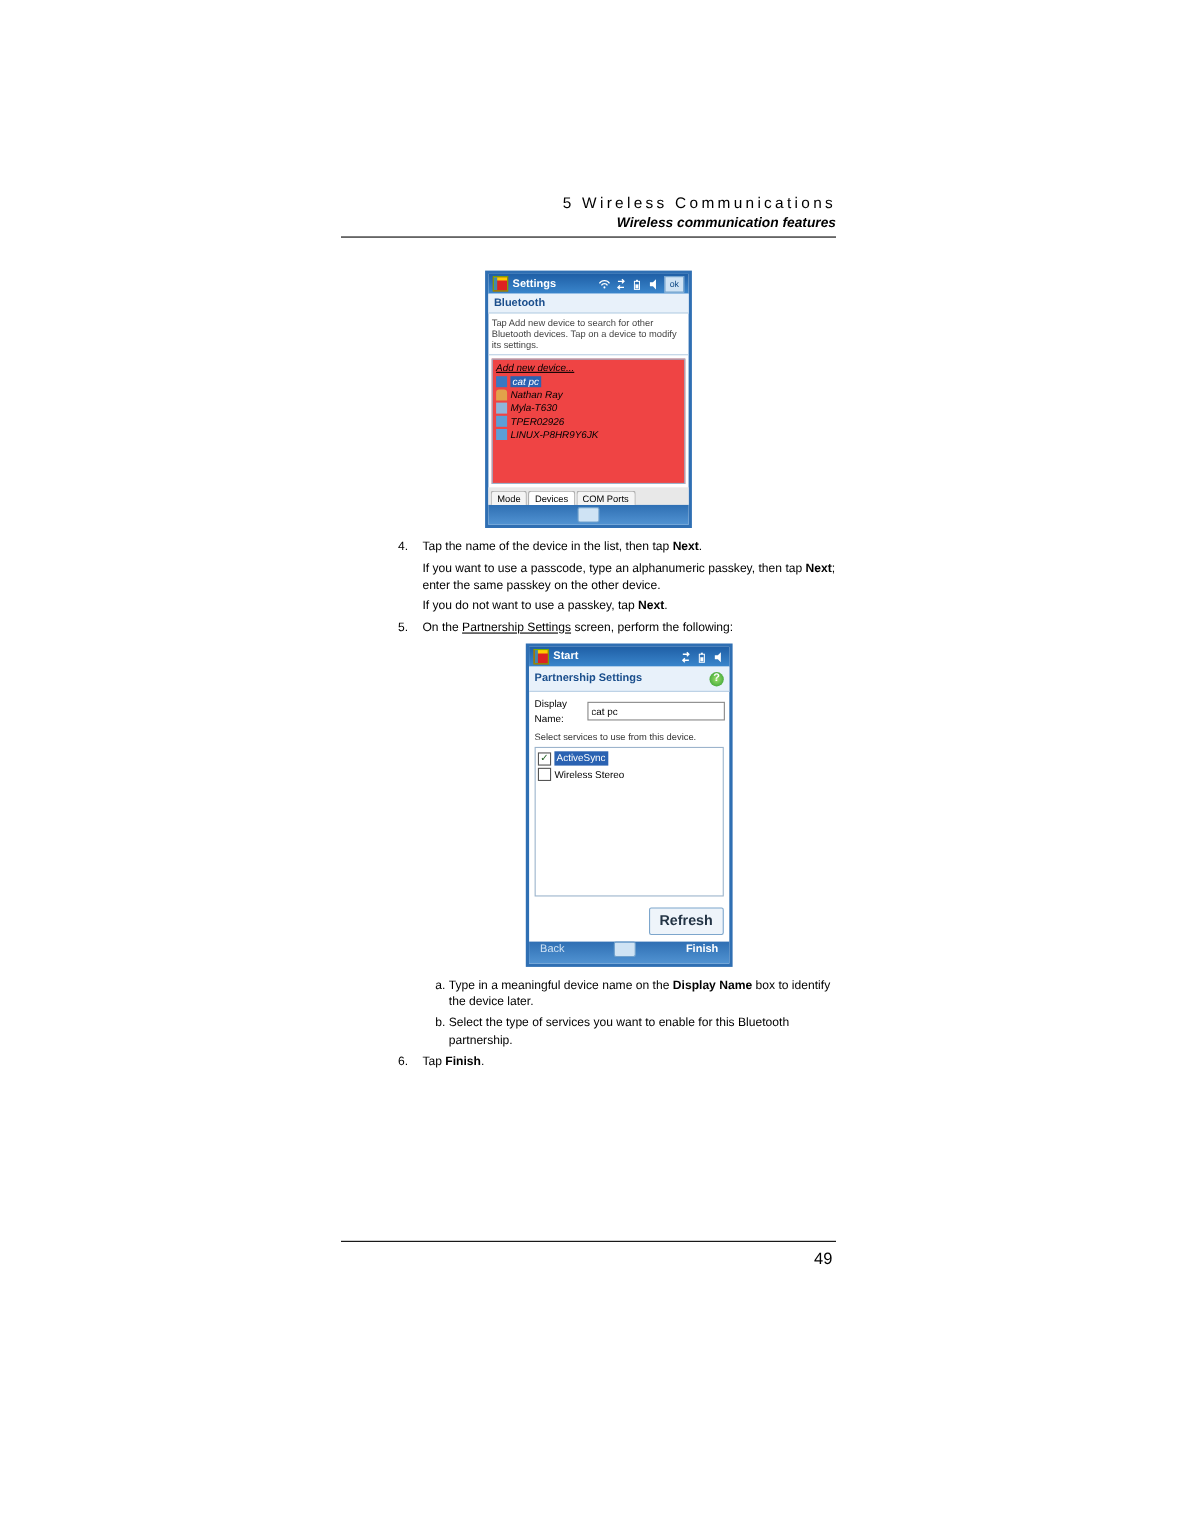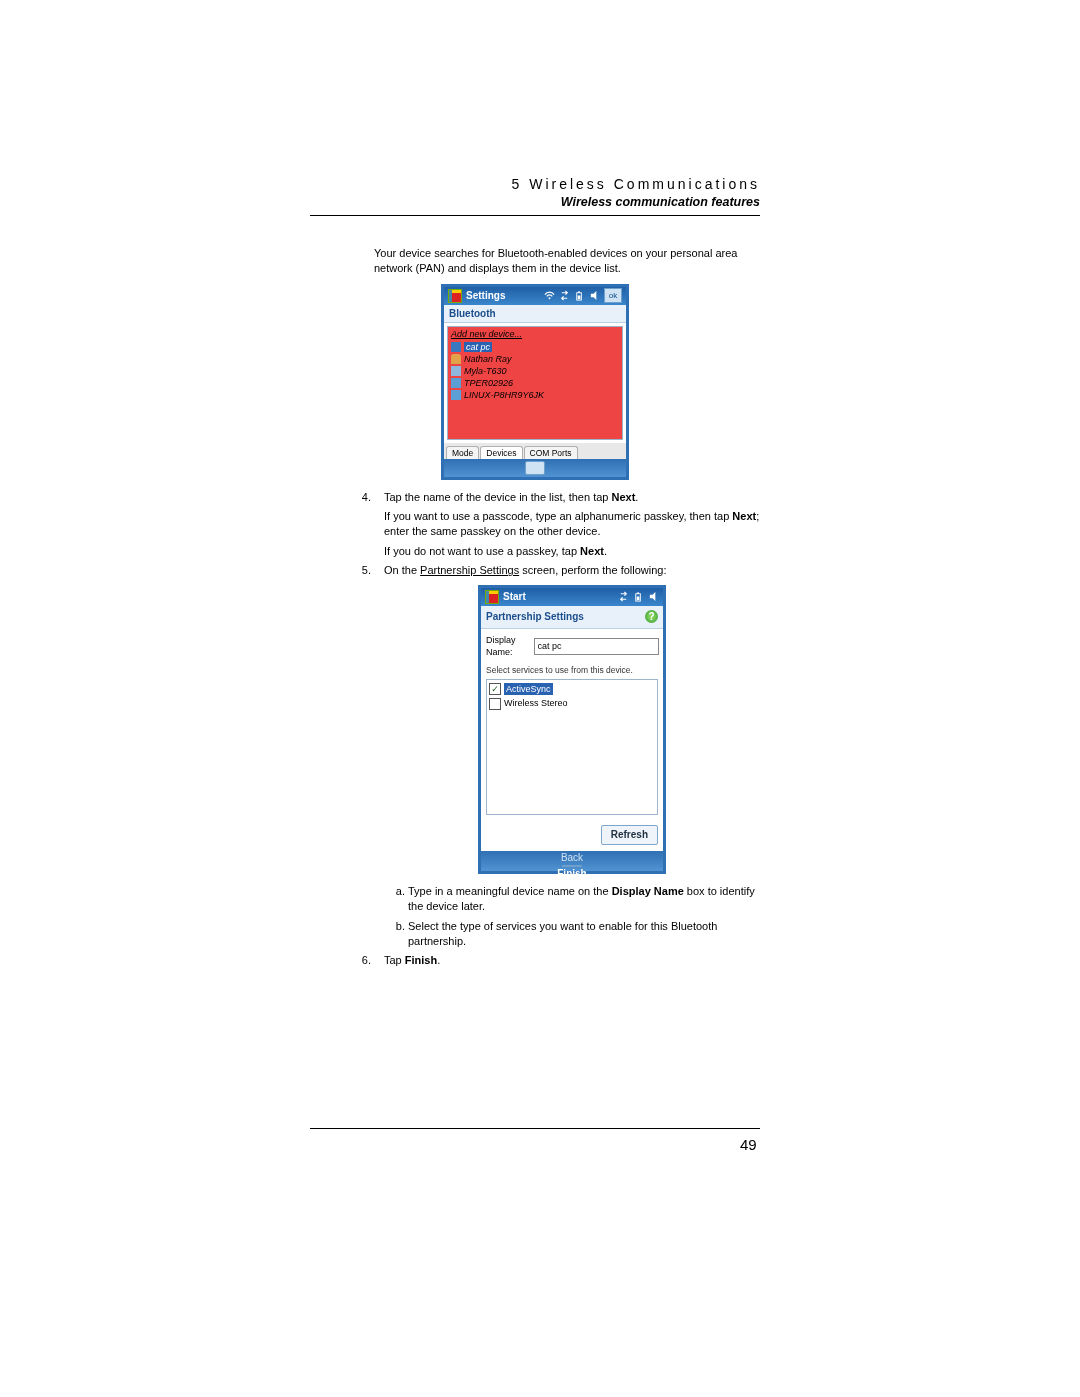--- a/index.html
+++ b/index.html
@@ -101,41 +101,40 @@
   }
   .svclbl { font-size:8.5px; color:#333; margin-bottom:2px; }
   .svcbox { border:1px solid #9cb4cc; background:#fff; height:130px; padding:2px; }
   .crow { display:flex; align-items:center; gap:3px; font-size:9px; padding:1px 0; }
   .cb {
     width:10px;height:10px;border:1px solid #555;background:#fff;
     display:flex;align-items:center;justify-content:center;font-size:9px;line-height:1;color:#1a5a1a;
   }
   .srow { display:flex; justify-content:flex-end; padding:5px 5px 6px 0; }
   .btn {
-    font-size:10px; padding:2px 9px; background:#eef4fa;
+    font-size:13px; padding:2px 9px; background:#eef4fa;
     border:1px solid #7da6cc; border-radius:2px; font-weight:bold; color:#234;
   }
   .btm2 {
     height:20px; background:linear-gradient(#2f6fb3,#5193d2);
-    display:flex; align-items:center; justify-content:space-between;
-    color:#cfe2f4; padding:0 10px; font-size:10px;flex-direction:column;
+    display:flex; align-items:flex-start; justify-content:space-between;
+    color:#cfe2f4; padding:0 10px; font-size:10px;
   }
   .btm2 .fin { color:#fff; font-weight:bold; }
 </style>
 </head>
 <body>
 
 <div class="page">
   <div class="hdr">
     <div class="chap">5 Wireless Communications</div>
     <div class="sub">Wireless communication features</div>
   </div>
   <hr class="rule">
 
-  <p class="intro">Your device searches for Bluetooth-enabled devices on your personal area network (PAN) and displays them in the device list.</p>
 
   <div class="shot-wrap">
     <div class="dev">
       <div class="tb1">
         <span class="flag"></span>
         <span class="ttl">Settings</span>
         <span class="ic">
           <svg viewBox="0 0 12 12">
               <path d="M1 5 A6 6 0 0 1 11 5" fill="none" stroke="#fff" stroke-width="1.3"></path>
               <path d="M3 7 A3.5 3.5 0 0 1 9 7" fill="none" stroke="#fff" stroke-width="1.3"></path>
@@ -155,20 +154,21 @@
             </svg>
         </span>
         <span class="ic">
           <svg viewBox="0 0 12 12">
               <polygon points="2,4 5,4 8,1 8,11 5,8 2,8" fill="#fff"></polygon>
             </svg>
         </span>
         <span class="okbtn">ok</span>
       </div>
       <div class="subttl">Bluetooth</div>
+      <div class="help">Tap Add new device to search for other Bluetooth devices. Tap on a device to modify its settings.</div>
       <div class="listbox">
         <div class="add">Add new device...</div>
         <div class="drow">
             <span class="di ico-pc"></span>
             <span class="sel">cat pc</span>
           </div>
         <div class="drow">
             <span class="di ico-user"></span>
             <span>Nathan Ray</span>
           </div>

